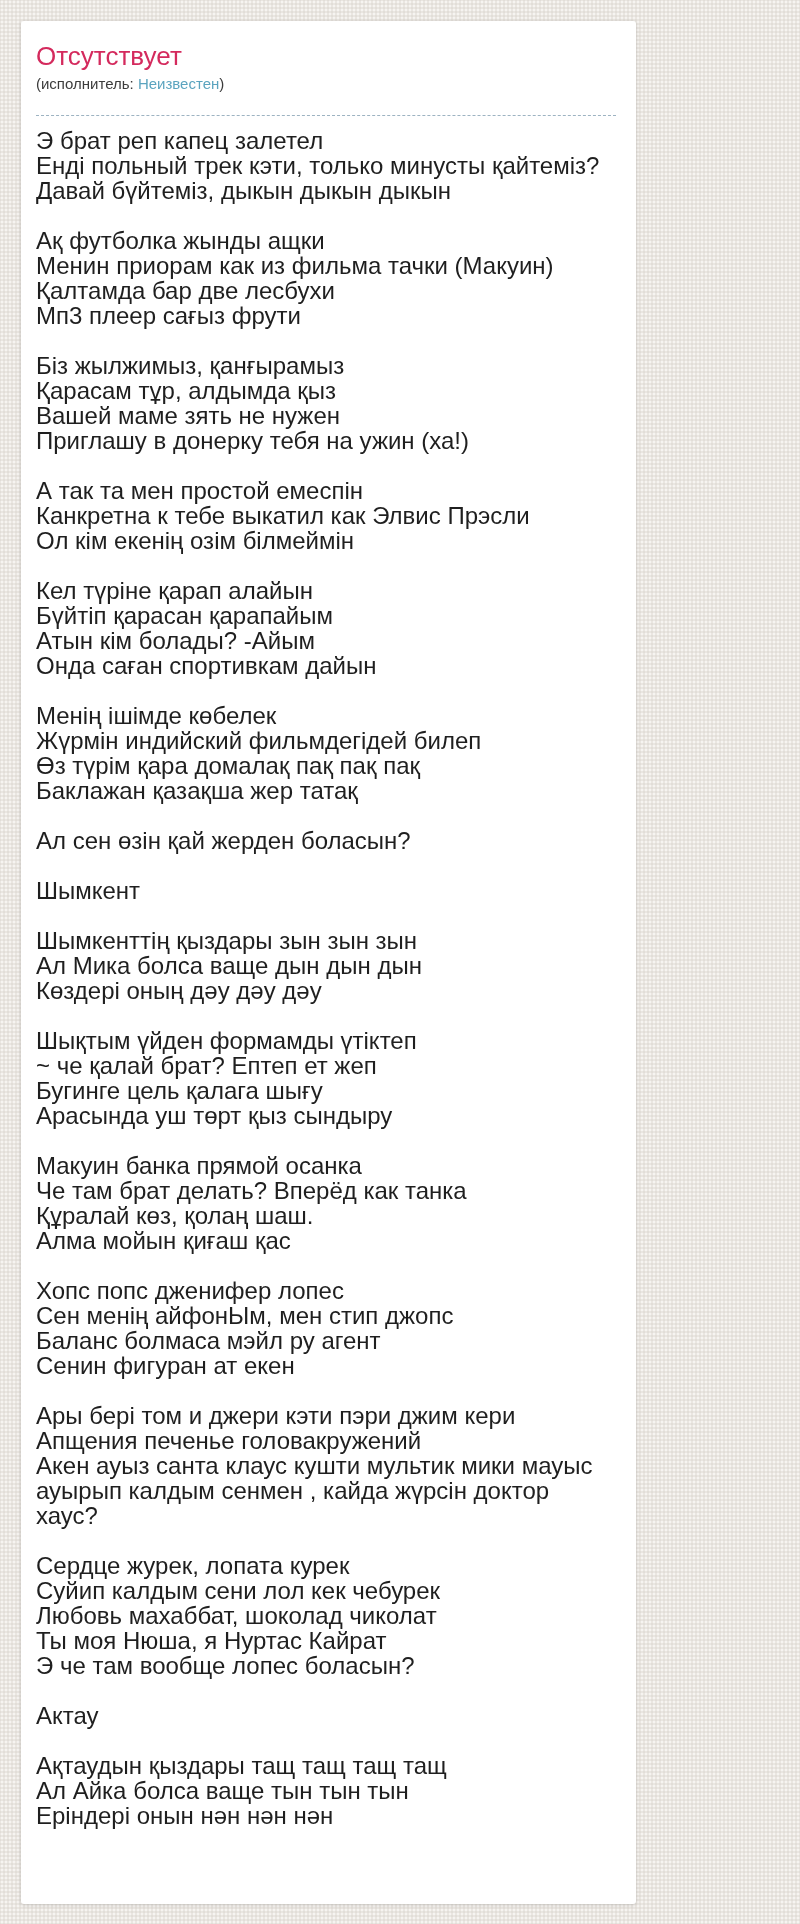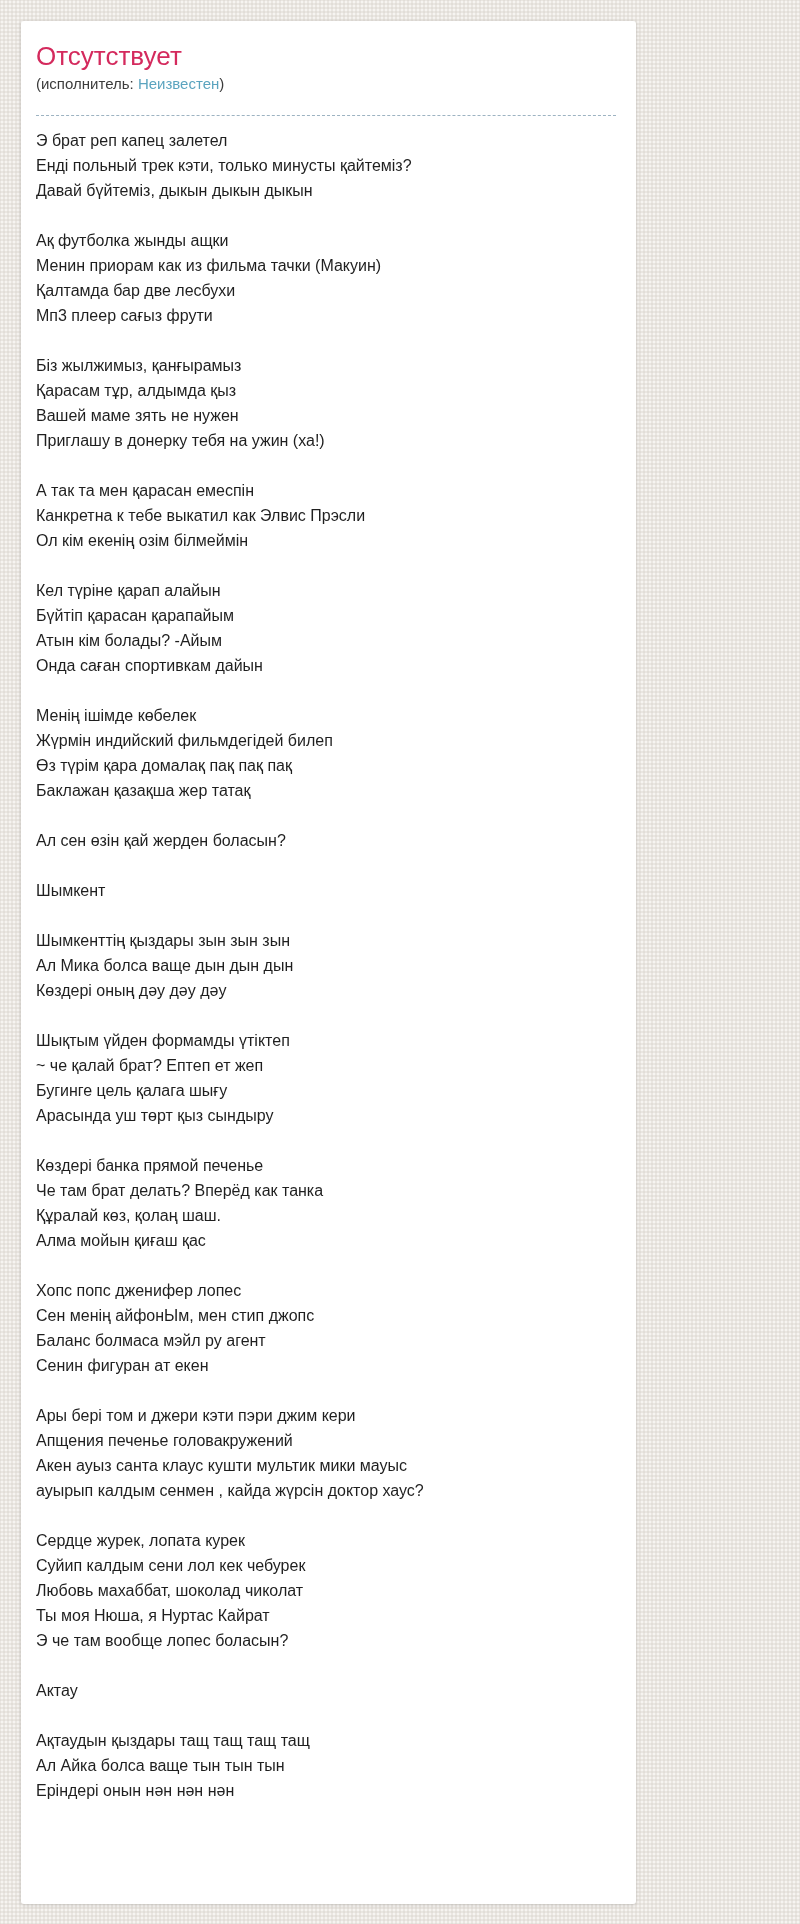--- a/index.html
+++ b/index.html
@@ -46,21 +46,21 @@
     padding-bottom: 23px;
     border-bottom: 1px dashed var(--separator, #9db3c2);
   }
   .artist-line a {
     color: var(--artist-link, #5ba4bf);
     text-decoration: none;
     cursor: pointer;
   }
   .lyrics {
     margin-top: 12px;
-    font-size: 16px;
+    font-size: 24px;
     line-height: 25px;
     color: var(--lyrics-text, #1f1f1f);
   }
   .stanza {
     margin: 0 0 25px 0;
   }
   .stanza:last-child {
     margin-bottom: 0;
   }
   .line {
@@ -87,21 +87,21 @@
         <div class="line">Қалтамда бар две лесбухи</div>
         <div class="line">Мп3 плеер сағыз фрути</div>
       </div>
       <div class="stanza">
         <div class="line">Біз жылжимыз, қанғырамыз</div>
         <div class="line">Қарасам тұр, алдымда қыз</div>
         <div class="line">Вашей маме зять не нужен</div>
         <div class="line">Приглашу в донерку тебя на ужин (ха!)</div>
       </div>
       <div class="stanza">
-        <div class="line">А так та мен қарасан емеспін</div>
+        <div class="line">А так та мен простой емеспін</div>
         <div class="line">Канкретна к тебе выкатил как Элвис Прэсли</div>
         <div class="line">Ол кім екенің озім білмеймін</div>
       </div>
       <div class="stanza">
         <div class="line">Кел түріне қарап алайын</div>
         <div class="line">Бүйтіп қарасан қарапайым</div>
         <div class="line">Атын кім болады? -Айым</div>
         <div class="line">Онда саған спортивкам дайын</div>
       </div>
       <div class="stanza">
@@ -121,21 +121,21 @@
         <div class="line">Ал Мика болса ваще дын дын дын</div>
         <div class="line">Көздері оның дәу дәу дәу</div>
       </div>
       <div class="stanza">
         <div class="line">Шықтым үйден формамды үтіктеп</div>
         <div class="line">~ че қалай брат? Ептеп ет жеп</div>
         <div class="line">Бугинге цель қалага шығу</div>
         <div class="line">Арасында уш төрт қыз сындыру</div>
       </div>
       <div class="stanza">
-        <div class="line">Көздері банка прямой печенье</div>
+        <div class="line">Макуин банка прямой осанка</div>
         <div class="line">Че там брат делать? Вперёд как танка</div>
         <div class="line">Құралай көз, қолаң шаш.</div>
         <div class="line">Алма мойын қиғаш қас</div>
       </div>
       <div class="stanza">
         <div class="line">Хопс попс дженифер лопес</div>
         <div class="line">Сен менің айфонЫм, мен стип джопс</div>
         <div class="line">Баланс болмаса мэйл ру агент</div>
         <div class="line">Сенин фигуран ат екен</div>
       </div>

